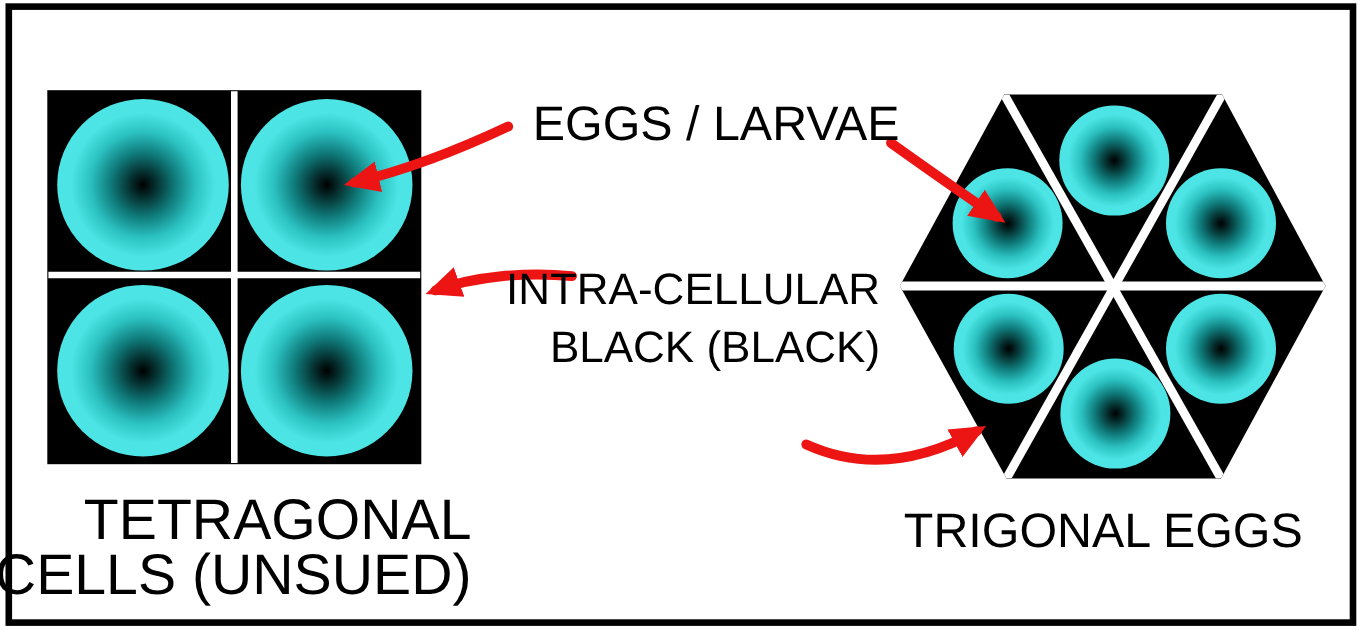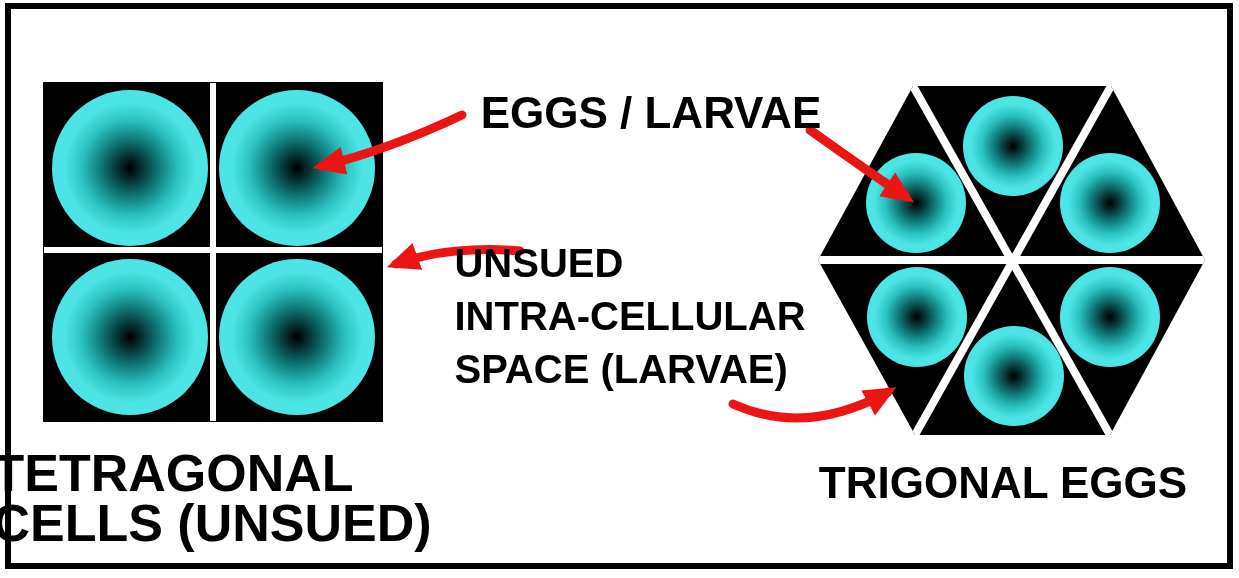--- a/index.html
+++ b/index.html
@@ -17,22 +17,22 @@
   }
   .fig-svg{position:absolute;left:0;top:0;}
   .cell-fill{fill:var(--cell-fill,#000);}
   .egg{fill:url(#eggGrad);}
   .divider{stroke:var(--divider,#fff);fill:none;}
   .arrow-line{stroke:var(--arrow,#ed1414);fill:none;stroke-linecap:round;}
   .arrow-fill{fill:var(--arrow,#ed1414);}
   .label{
     position:absolute;
     transform:translateX(-50%);
-    text-align:left;
-    font-weight:bold;
+    text-align:right;
+    font-weight:normal;
     color:var(--text,#000);
     white-space:nowrap;
   }
   .label-eggs{left:651px;top:91px;font-size:44px;line-height:44px;}
   .label-unused{left:630px;top:237px;font-size:40px;line-height:53px;}
   .label-tetragonal{left:212px;top:448px;font-size:52px;line-height:50px;}
   .label-trigonal{left:1003px;top:461px;font-size:44px;line-height:44px;}
 </style>
 </head>
 <body>
@@ -88,23 +88,22 @@
       <path class="arrow-line" stroke-width="9" marker-end="url(#arrowHead)" d="M 462 115 Q 388 150 322 166"></path>
       <path class="arrow-line" stroke-width="9" marker-end="url(#arrowHead)" d="M 810 130 Q 866 170 906 197"></path>
       <path class="arrow-line" stroke-width="9" marker-end="url(#arrowHead)" d="M 520 251 C 478 247 432 251 396 264"></path>
       <path class="arrow-line" stroke-width="9" marker-end="url(#arrowHead)" d="M 733 404 Q 806 437 888 392"></path>
     </g>
   </svg>
 
   <div class="label label-eggs">EGGS / LARVAE</div>
 
   <div class="label label-unused">
-    <div>UNSUED</div>
     <div>INTRA-CELLULAR</div>
-    <div>SPACE (LARVAE)</div>
+    <div>BLACK (BLACK)</div>
   </div>
 
   <div class="label label-tetragonal">
     <div>TETRAGONAL</div>
     <div>CELLS (UNSUED)</div>
   </div>
 
   <div class="label label-trigonal">TRIGONAL EGGS</div>
 
 </div>

